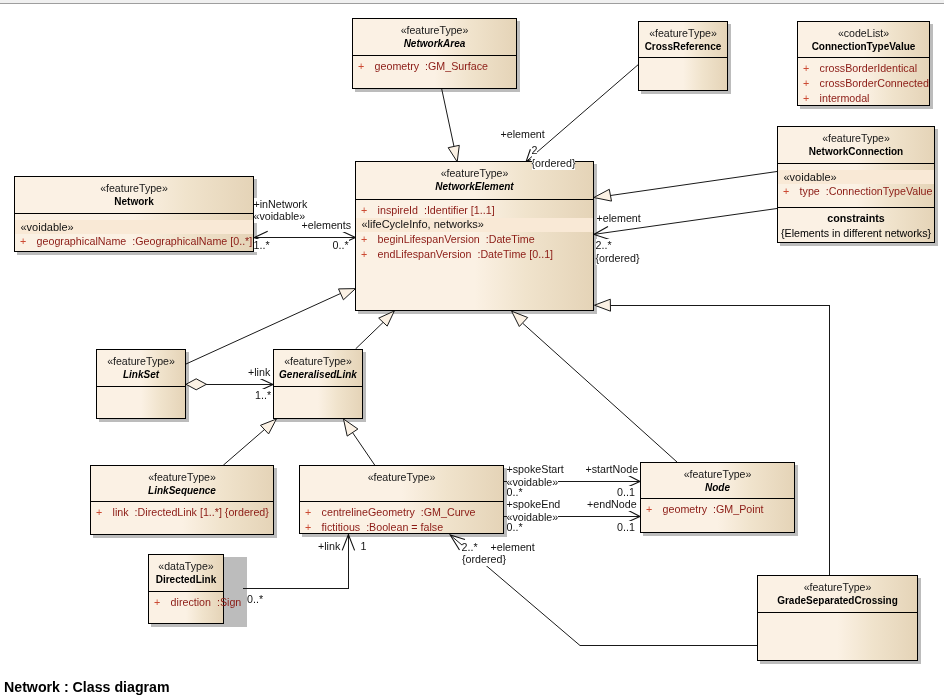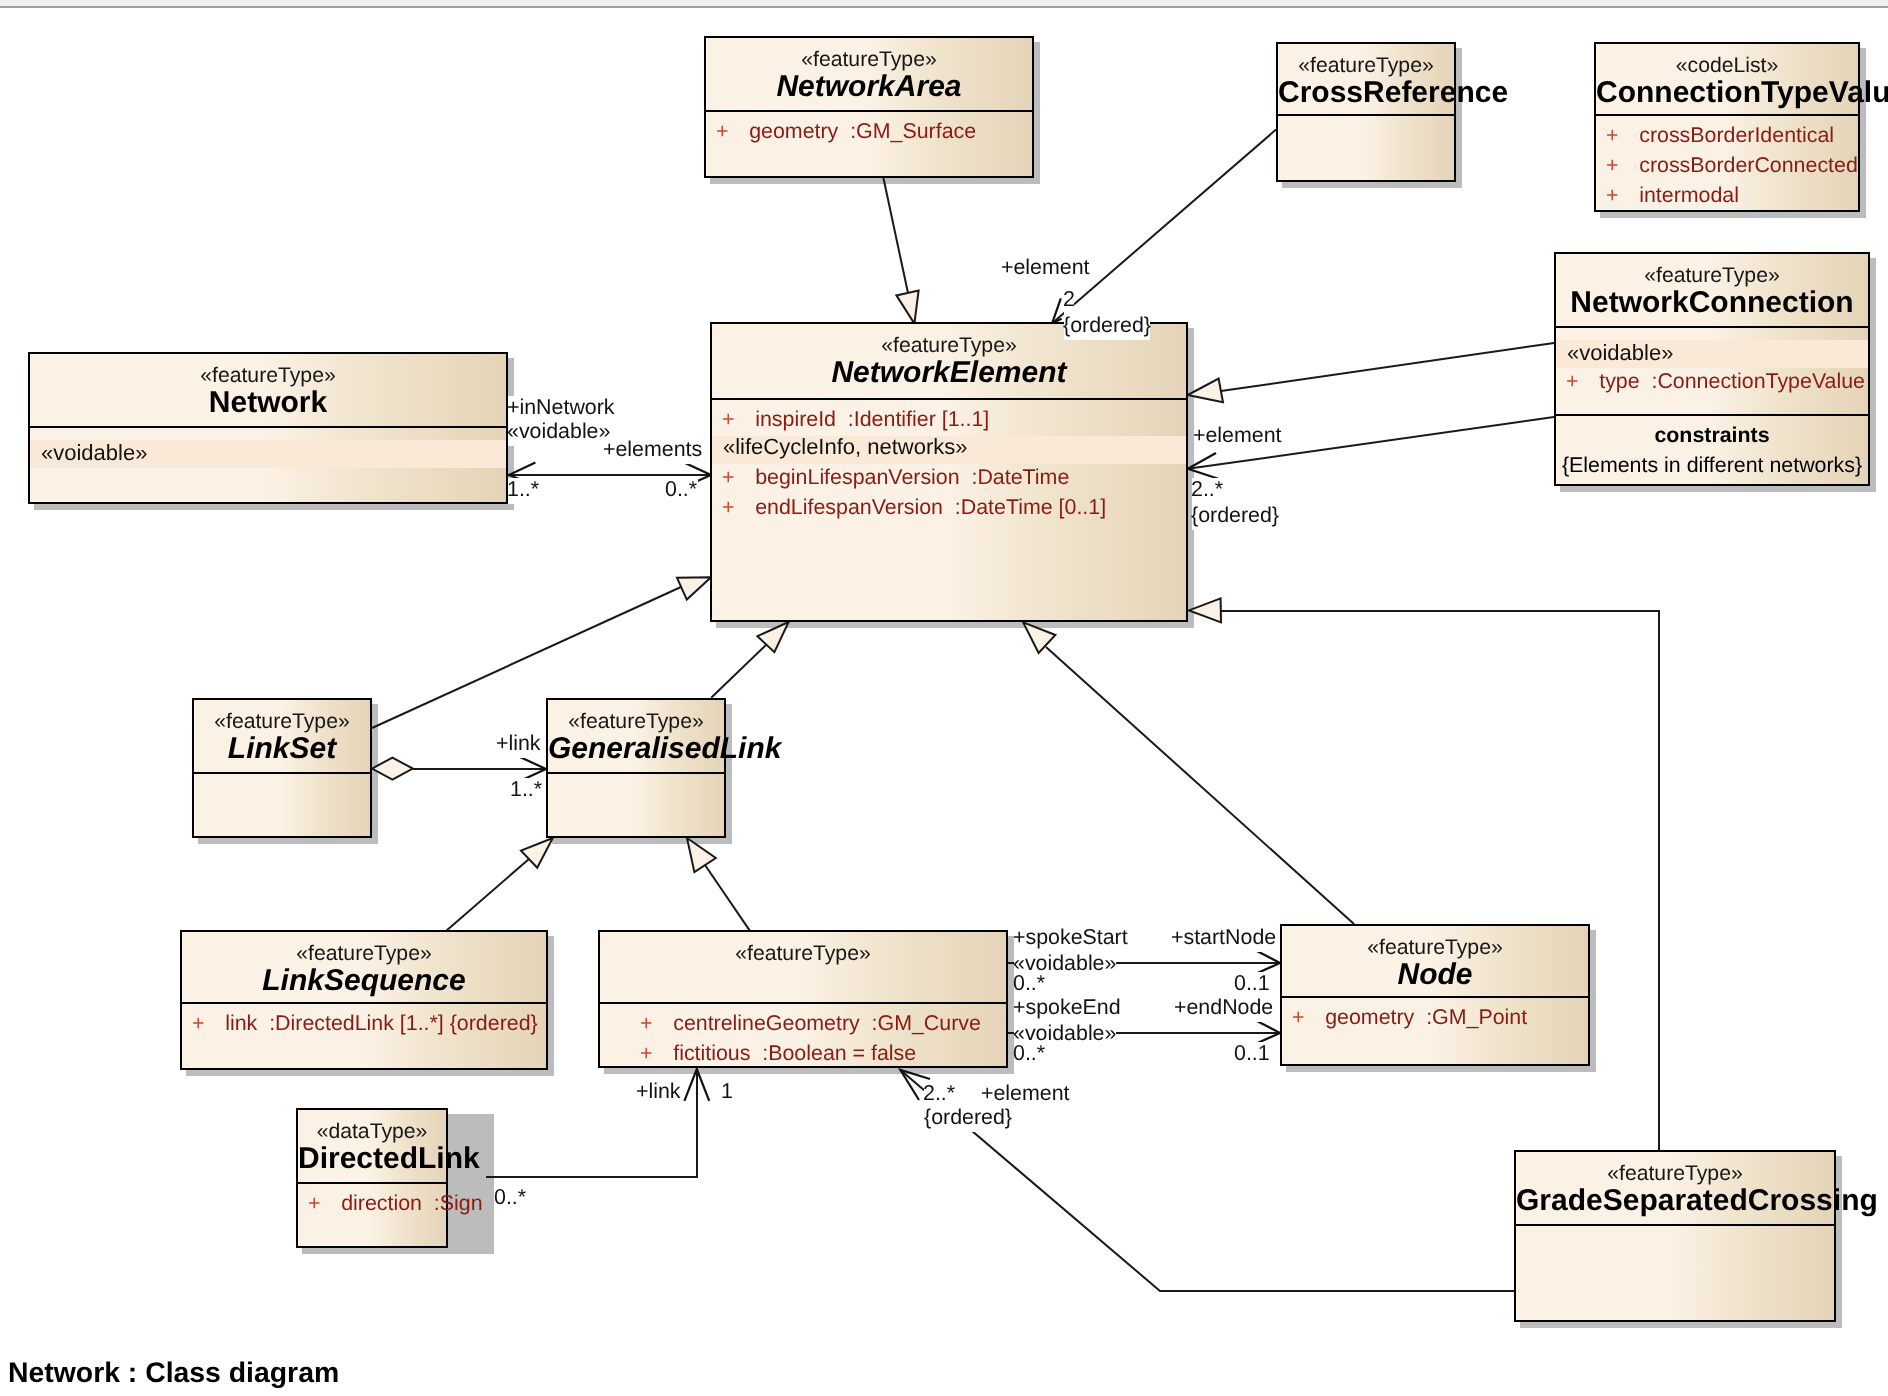--- a/index.html
+++ b/index.html
@@ -11,21 +11,21 @@
   .topbar{position:absolute;left:0;top:0;width:944px;height:4px;background:#f0f0f0;
           border-bottom:1px solid #9e9e9e;box-sizing:border-box;z-index:0;}
   #edges{position:absolute;left:0;top:0;width:944px;height:698px;pointer-events:none;z-index:2;}
 
   .cls{position:absolute;box-sizing:border-box;border:1px solid #000;
        background:linear-gradient(to right,#fbf1e4 0%,#fbf1e4 50%,#f0e3cc 72%,#e5d4b8 99%,#e3d2b5 100%);
        z-index:3;}
   .shadow{position:absolute;background:#bcbcbc;z-index:1;}
   .hdr{text-align:center;padding-top:5px;}
   .st{font-size:10.6px;color:#171717;line-height:13px;display:block;}
-  .nm{font-size:15px;font-weight:bold;color:#000;line-height:13px;display:block;}
+  .nm{font-size:10px;font-weight:bold;color:#000;line-height:13px;display:block;}
   .nm.it{font-style:italic;}
   .sep{position:absolute;left:0;right:0;border-top:1px solid #000;}
   .attr{font-size:10.7px;color:#8b1a14;line-height:15px;white-space:pre;padding-left:5px;}
   .attr .pl{color:#cc4a33;display:inline-block;width:16.6px;}
   .band{background:#f9e9d6;font-size:11px;color:#111;line-height:13.5px;
         padding:0.5px 0 0 5.5px;white-space:nowrap;}
   .cbox{text-align:center;font-size:10.7px;line-height:15px;color:#000;}
   .cbox .ct{font-weight:bold;display:block;}
   .cbox .cv{display:block;}
   .lbl{position:absolute;font-size:10.7px;color:#131313;white-space:nowrap;
@@ -141,20 +141,21 @@
   </div>
   <div class="shadow" style="left:17px;top:179px;width:240px;height:76px;"></div>
   <div class="cls" style="left:14px;top:176px;width:240px;height:76px;">
     <div class="hdr">
       <span class="st">«featureType»</span>
       <span class="nm">Network</span>
     </div>
     <div class="sep" style="top:36px;"></div>
     <div style="position:absolute;left:0;right:0;top:43px;">
       <div class="band">«voidable»</div>
+      <div class="attr"><span class="pl">+</span><span>geographicalName  :GeographicalName [0..*]</span></div>
     </div>
   </div>
   <div class="shadow" style="left:358px;top:164px;width:239px;height:150px;"></div>
   <div class="cls" style="left:355px;top:161px;width:239px;height:150px;">
     <div class="hdr">
       <span class="st">«featureType»</span>
       <span class="nm it">NetworkElement</span>
     </div>
     <div class="sep" style="top:37px;"></div>
     <div style="position:absolute;left:0;right:0;top:40.5px;">
@@ -211,21 +212,21 @@
     <div style="position:absolute;left:0;right:0;top:38.5px;">
       <div class="attr"><span class="pl">+</span><span>link  :DirectedLink [1..*] {ordered}</span></div>
     </div>
   </div>
   <div class="shadow" style="left:302px;top:468px;width:205px;height:69px;"></div>
   <div class="cls" style="left:299px;top:465px;width:205px;height:69px;">
     <div class="hdr">
       <span class="st">«featureType»</span>
     </div>
     <div class="sep" style="top:35px;"></div>
-    <div style="position:absolute;left:0;right:0;top:38.5px;margin-left:15px;">
+    <div style="position:absolute;left:0;right:0;top:38.5px;">
       <div class="attr"><span class="pl">+</span><span>centrelineGeometry  :GM_Curve</span></div>
       <div class="attr"><span class="pl">+</span><span>fictitious  :Boolean = false</span></div>
     </div>
   </div>
   <div class="shadow" style="left:643px;top:465px;width:155px;height:71px;"></div>
   <div class="cls" style="left:640px;top:462px;width:155px;height:71px;">
     <div class="hdr">
       <span class="st">«featureType»</span>
       <span class="nm it">Node</span>
     </div>

